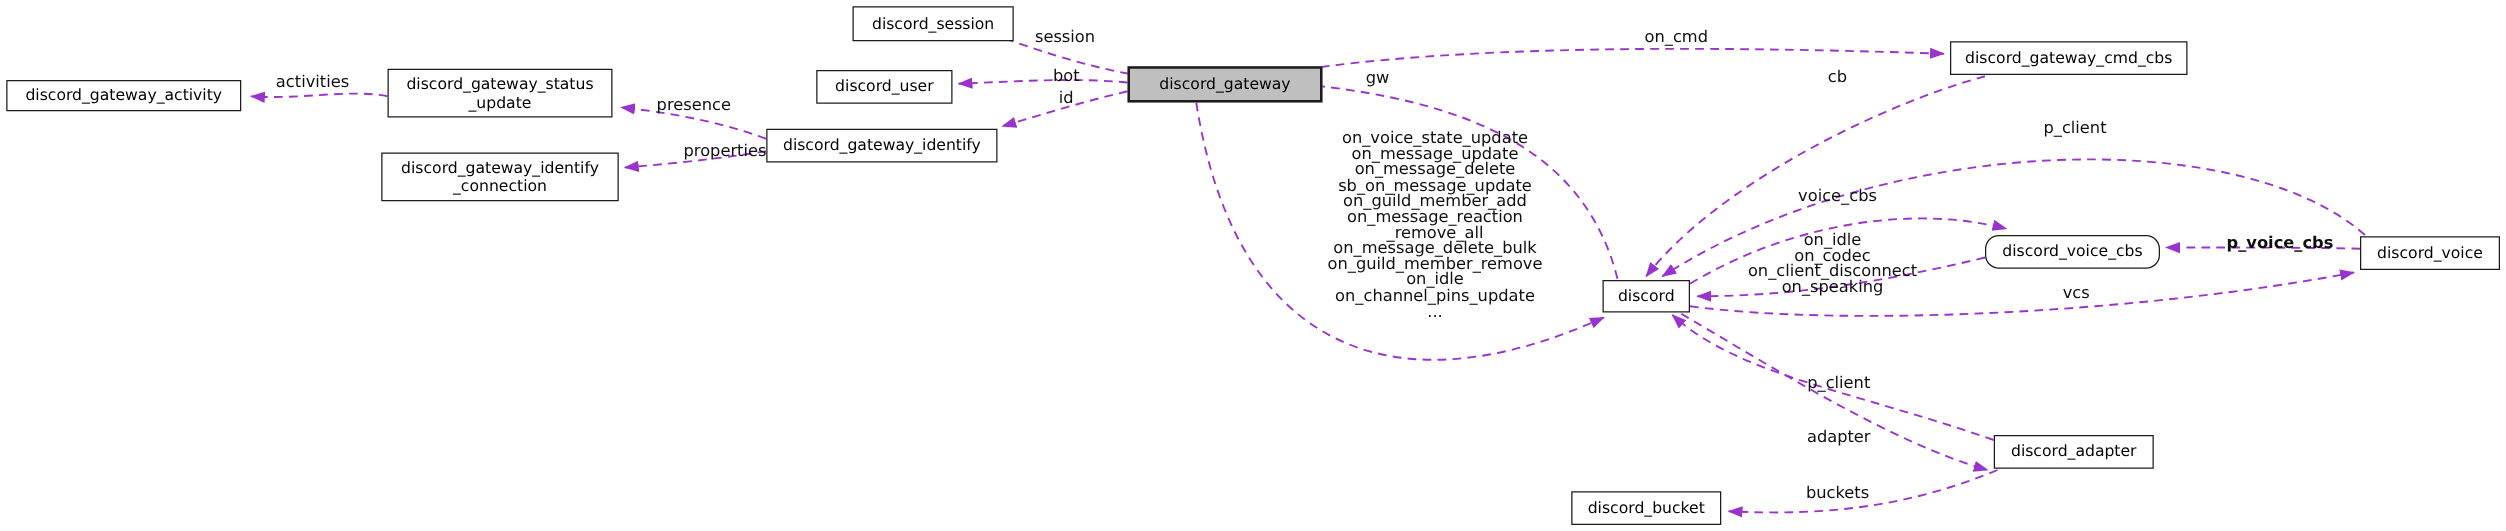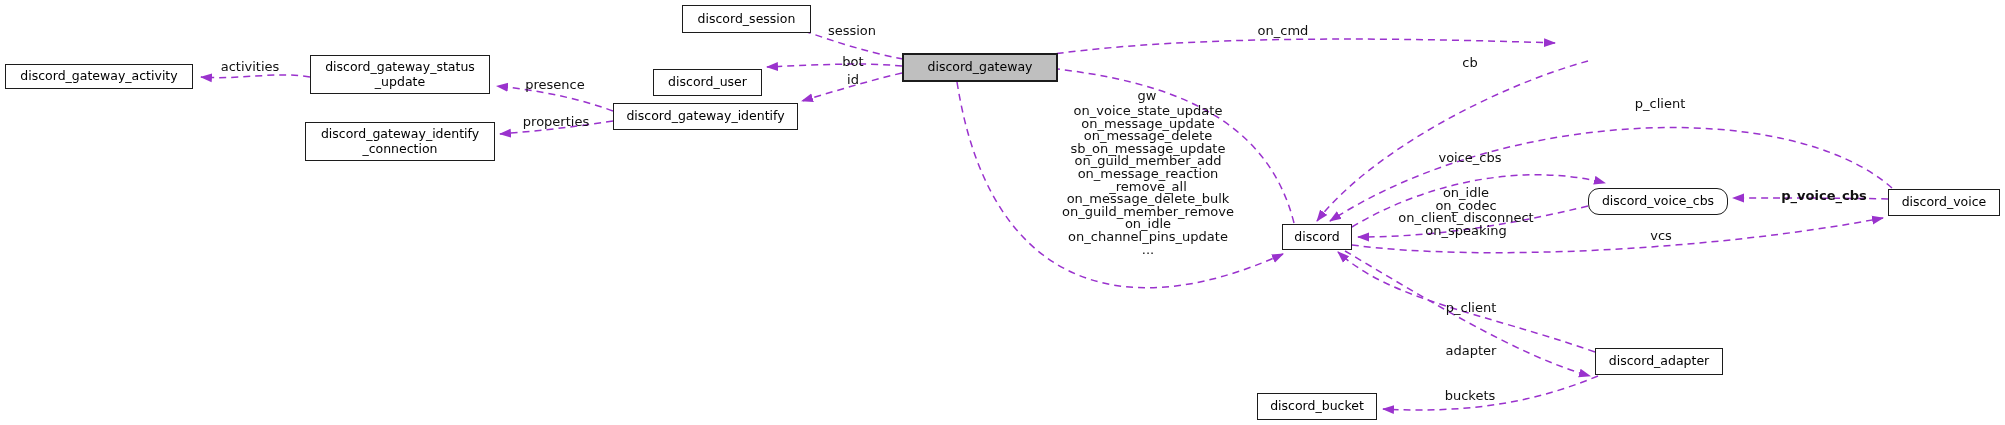--- a/index.html
+++ b/index.html
@@ -54,36 +54,37 @@
     </g>
   </svg>
 
   <div class="node" style="left:5px;top:64px;width:188px;height:25px;">discord_gateway_activity</div>
   <div class="node" style="left:310px;top:55px;width:180px;height:39px;">discord_gateway_status
 _update</div>
   <div class="node" style="left:305px;top:122px;width:190px;height:39px;">discord_gateway_identify
 _connection</div>
   <div class="node" style="left:613px;top:103px;width:185px;height:27px;">discord_gateway_identify</div>
   <div class="node" style="left:643px;top:5px;width:129px;height:28px;margin-left:39px;">discord_session</div>
-  <div class="node" style="left:653px;top:56px;width:109px;height:27px;margin-top:13px;">discord_user</div>
+  <div class="node" style="left:653px;top:56px;width:109px;height:27px;">discord_user</div>
   <div class="node hl" style="left:902px;top:53px;width:156px;height:29px;">discord_gateway</div>
+  <div class="node" style="left:1560px;top:33px;width:190px;height:27px;">discord_gateway_cmd_cbs</div>
   <div class="node" style="left:1282px;top:224px;width:70px;height:26px;">discord</div>
   <div class="node" style="left:1588px;top:188px;width:140px;height:27px;border-radius:11px;">discord_voice_cbs</div>
   <div class="node" style="left:1888px;top:189px;width:112px;height:27px;">discord_voice</div>
   <div class="node" style="left:1595px;top:348px;width:128px;height:27px;">discord_adapter</div>
   <div class="node" style="left:1257px;top:393px;width:120px;height:27px;">discord_bucket</div>
 
   <div class="elabel" style="left:250px;top:67px;">activities</div>
   <div class="elabel" style="left:555px;top:85px;">presence</div>
-  <div class="elabel" style="left:556px;top:122px;">properties</div>
+  <div class="elabel" style="left:580px;top:122px;">properties</div>
   <div class="elabel" style="left:852px;top:31px;">session</div>
   <div class="elabel" style="left:853px;top:62px;">bot</div>
   <div class="elabel" style="left:853px;top:80px;">id</div>
-  <div class="elabel" style="left:1261px;top:31px;padding-left:44px;">on_cmd</div>
-  <div class="elabel" style="left:1147px;top:64px;margin-top:32px;">gw</div>
+  <div class="elabel" style="left:1319px;top:31px;padding-left:44px;">on_cmd</div>
+  <div class="elabel" style="left:1102px;top:64px;">gw</div>
   <div class="elabel" style="left:1148px;top:181px;">on_voice_state_update
 on_message_update
 on_message_delete
 sb_on_message_update
 on_guild_member_add
 on_message_reaction
 _remove_all
 on_message_delete_bulk
 on_guild_member_remove
 on_idle

